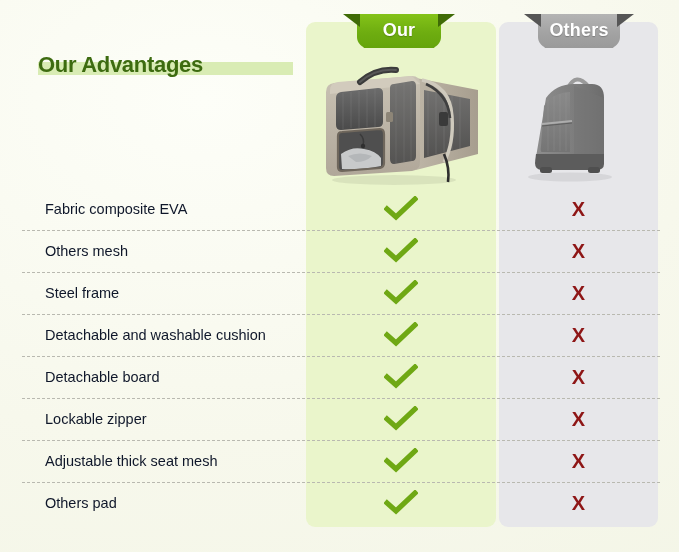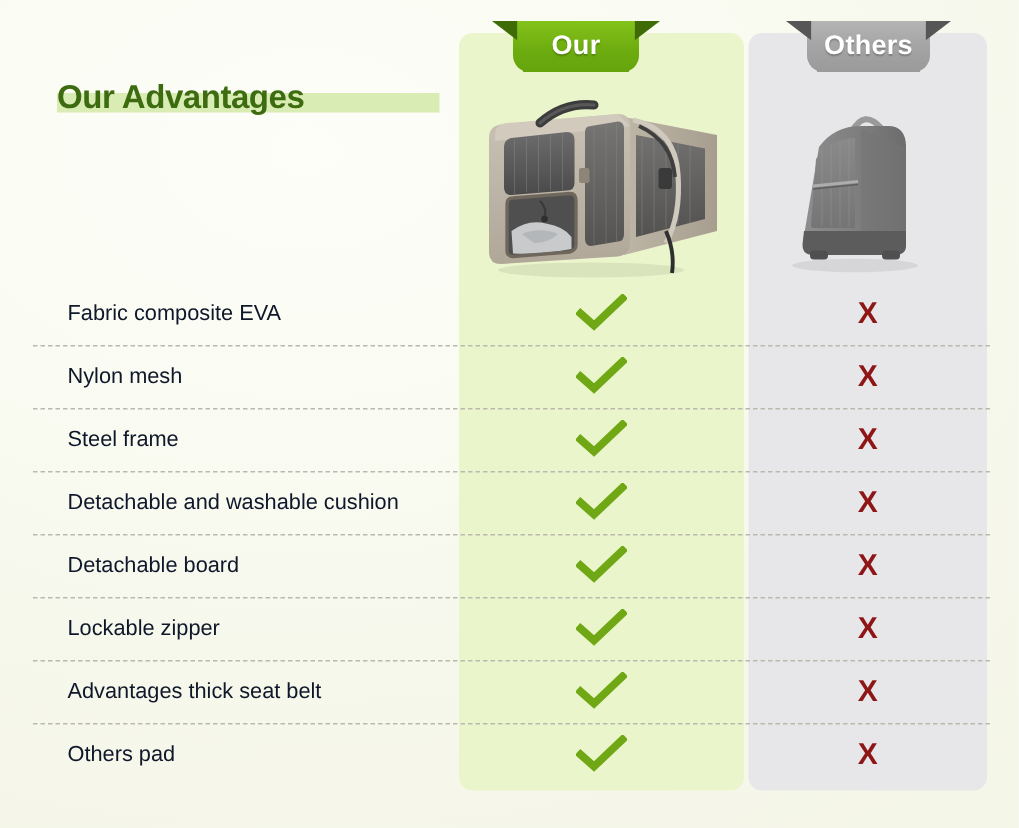--- a/index.html
+++ b/index.html
@@ -109,21 +109,21 @@
     display:flex; align-items:center; justify-content:center;
     color:#ffffff;
     font-size:18px;
     font-weight:bold;
     letter-spacing:.2px;
     text-shadow:0 1px 1px rgba(0,0,0,.22);
     z-index:3;
     padding-bottom:2px;
   }
 
-  .ribbon.our   { left:328px; width:112px; }
+  .ribbon.our   { left:343px; width:112px; }
   .ribbon.others{ left:524px; width:110px; }
 
   
   .title-wrap {
     position:absolute;
     left:38px; top:52px;
     z-index:4;
   }
   .title-hl {
     position:absolute;
@@ -339,21 +339,21 @@
           <svg width="34" height="26" viewBox="0 0 34 26">
             <path d="M3 13 L12 21 L31 3" fill="none" stroke="#6fa814" stroke-width="5.2" stroke-linecap="square" stroke-linejoin="miter"></path>
           </svg>
         </div>
         <div class="cell others">
           <span class="mark-x">X</span>
         </div>
       </div>
       <div class="row">
         <div class="divider"></div>
-        <div class="row-label">Nylon mesh</div>
+        <div class="row-label">Others mesh</div>
         <div class="cell our check">
           <svg width="34" height="26" viewBox="0 0 34 26">
             <path d="M3 13 L12 21 L31 3" fill="none" stroke="#6fa814" stroke-width="5.2" stroke-linecap="square" stroke-linejoin="miter"></path>
           </svg>
         </div>
         <div class="cell others">
           <span class="mark-x">X</span>
         </div>
       </div>
       <div class="row">
@@ -399,21 +399,21 @@
           <svg width="34" height="26" viewBox="0 0 34 26">
             <path d="M3 13 L12 21 L31 3" fill="none" stroke="#6fa814" stroke-width="5.2" stroke-linecap="square" stroke-linejoin="miter"></path>
           </svg>
         </div>
         <div class="cell others">
           <span class="mark-x">X</span>
         </div>
       </div>
       <div class="row">
         <div class="divider"></div>
-        <div class="row-label">Advantages thick seat belt</div>
+        <div class="row-label">Adjustable thick seat mesh</div>
         <div class="cell our check">
           <svg width="34" height="26" viewBox="0 0 34 26">
             <path d="M3 13 L12 21 L31 3" fill="none" stroke="#6fa814" stroke-width="5.2" stroke-linecap="square" stroke-linejoin="miter"></path>
           </svg>
         </div>
         <div class="cell others">
           <span class="mark-x">X</span>
         </div>
       </div>
       <div class="row">

